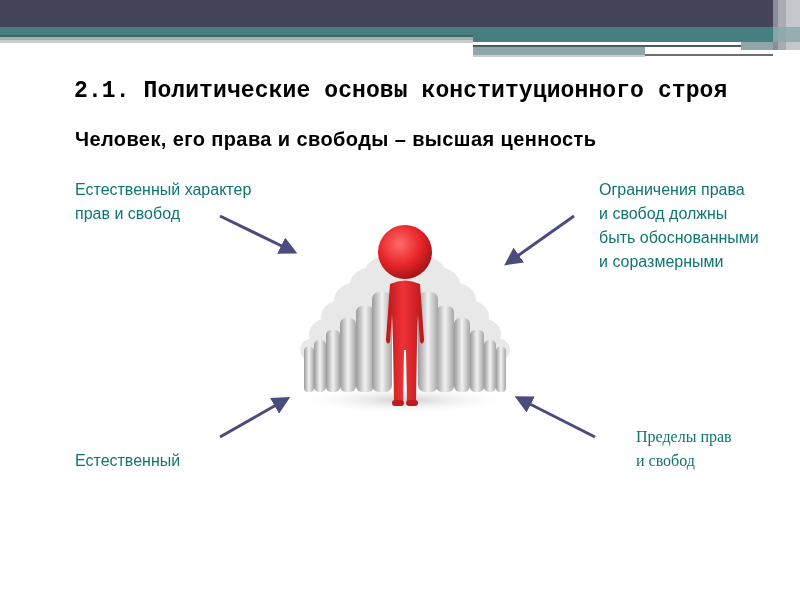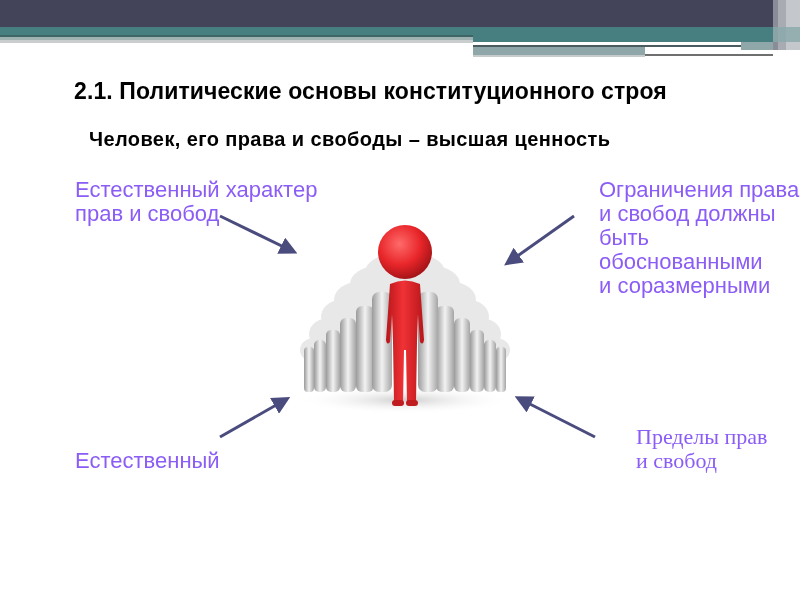--- a/index.html
+++ b/index.html
@@ -6,29 +6,29 @@
   body {
     width: 800px; height: 600px; position: relative; overflow: hidden;
     background: #ffffff;
     font-family: "Liberation Sans", sans-serif;
     color: #000;
   }
   .hdr { position: absolute; left: 0; top: 0; width: 800px; height: 60px; }
   .band { position: absolute; }
   .title {
     position: absolute; left: 74px; top: 78px;
-    font-size: 23px; font-weight: bold; white-space: nowrap; letter-spacing: 0.1px;
+    font-size: 23px; font-weight: bold; white-space: nowrap; letter-spacing: 0.1px; font-family: Liberation Mono, monospace;
   }
   .subtitle {
-    position: absolute; left: 89px; top: 128px;
+    position: absolute; left: 75px; top: 128px;
     font-size: 20px; font-weight: bold; white-space: nowrap; letter-spacing: 0.4px;
   }
   .label {
-    position: absolute; font-size: 22px; line-height: 24px; white-space: pre-line;
-    color: #8b5cf6;
+    position: absolute; font-size: 16px; line-height: 24px; white-space: pre-line;
+    color: #0f766e;
   }
   .figure { position: absolute; left: 296px; top: 222px; width: 218px; height: 192px; }
   .arrow { position: absolute; left: 0; top: 0; width: 800px; height: 600px; pointer-events: none; }
 </style>
 </head>
 <body>
 
 <div class="hdr">
   <div class="band" style="left:0;top:0;width:800px;height:27px;background:#43445a;"></div>
   <div class="band" style="left:0;top:27px;width:800px;height:9px;background:#477f80;"></div>

